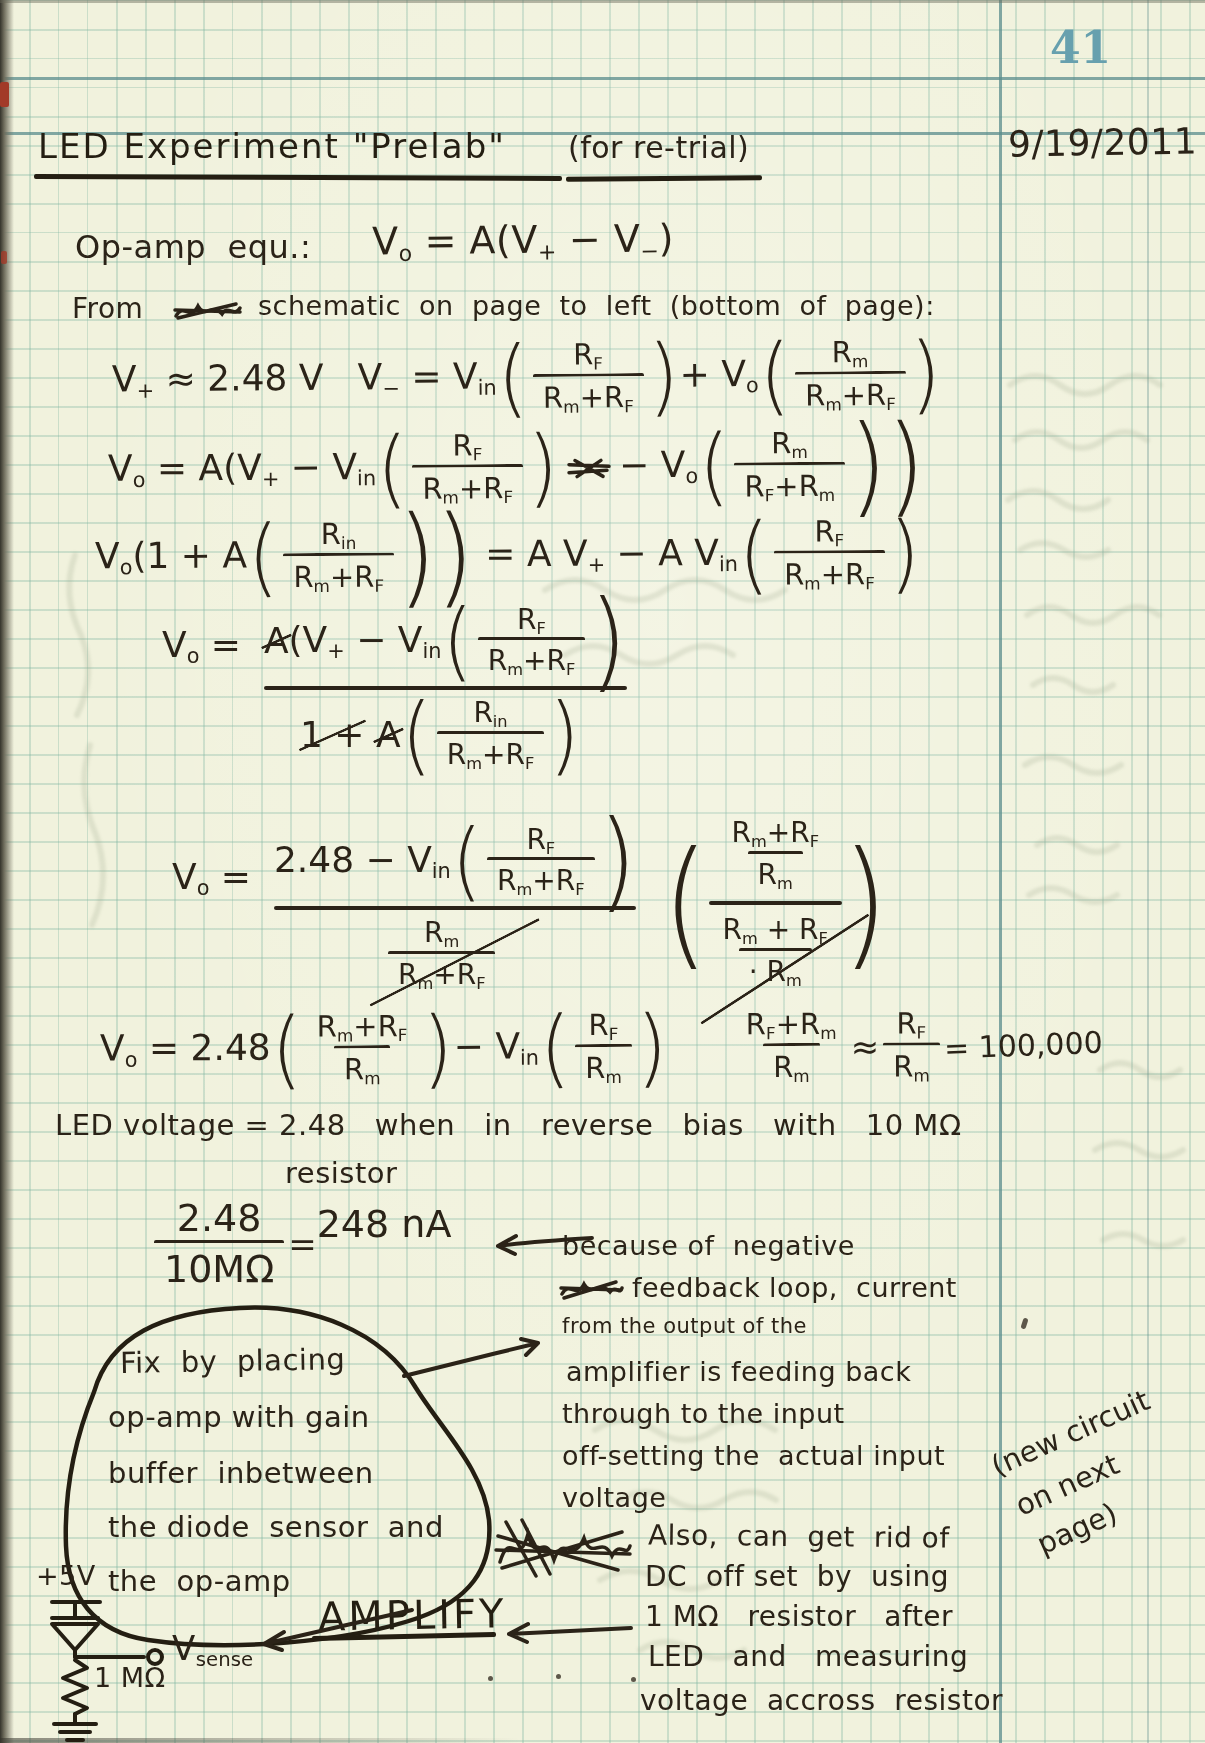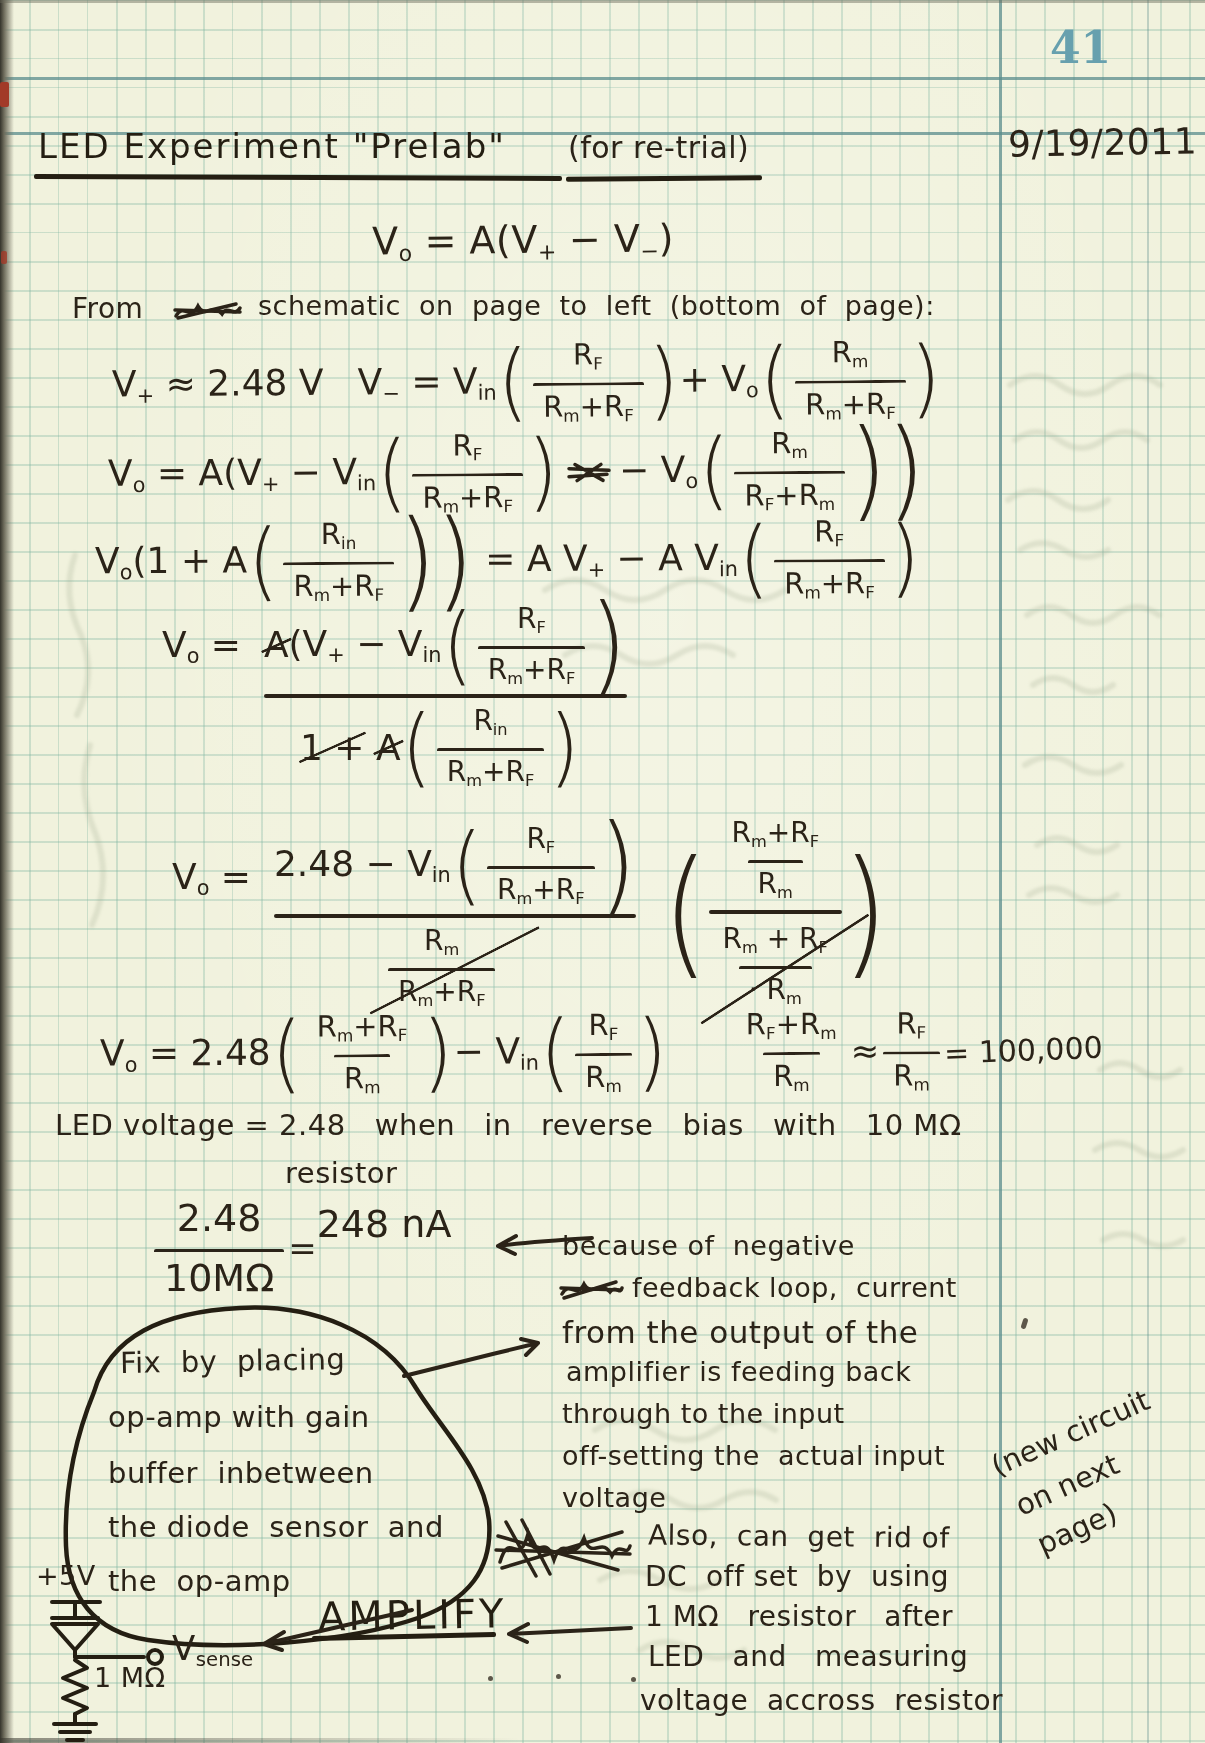--- a/index.html
+++ b/index.html
@@ -13,21 +13,21 @@
     background-image:
       radial-gradient(ellipse at 55% 35%, rgba(255,255,255,.20), rgba(255,255,255,0) 62%),
       repeating-linear-gradient(to right, var(--grid) 0 1.5px, transparent 1.5px 29px),
       repeating-linear-gradient(to bottom, var(--grid) 0 1.5px, transparent 1.5px 29px);
     font-family:"DejaVu Sans",sans-serif;color:var(--ink);}
   .abs{position:absolute}
   .hw{position:absolute;white-space:pre;color:var(--ink);letter-spacing:.5px}
   .eqrow{position:absolute;display:flex;align-items:center;white-space:pre;color:var(--ink)}
   sub{font-size:.58em;vertical-align:-.3em;letter-spacing:0}
   .frac{display:inline-flex;flex-direction:column;align-items:center;text-align:center;margin:0 4px}
-  .frac .fnum{padding:0 10px 9px}
+  .frac .fnum{padding:0 10px 0}
   .frac .fden{border-top:3.5px solid var(--ink);border-radius:2px;padding:4px 10px 0}
   .bp{font-weight:300;font-size:2.15em;line-height:.85;transform:scaleY(1.1);margin:0 1px}
   .bp3{font-weight:300;font-size:2.7em;line-height:.8;transform:scaleY(1.12)}
   .bp2{font-weight:300;font-size:118px;line-height:.9;transform:scaleY(1.18)}
   .bf{display:inline-flex;flex-direction:column;align-items:center}
   .bfrow{display:flex;align-items:center;white-space:pre}
   .bfbar{align-self:stretch;height:4.5px;background:var(--ink);border-radius:3px;margin:6px 0}
   .xstrike{position:relative;display:inline-block}
   .xstrike::after{content:"";position:absolute;left:-4px;right:-4px;top:48%;border-top:3.5px solid var(--ink);transform:rotate(-24deg);border-radius:2px}
   .slash{position:absolute;border-top:3.5px solid var(--ink);border-radius:2px;transform-origin:left center}
@@ -98,20 +98,21 @@
     </svg>
 
   <div class="pagenum" style="left:1050px;top:22px;font-size:44px">41</div>
   <div class="hw" style="left:1008px;top:122px;font-size:36px;transform:rotate(-1deg)">9/19/2011</div>
 
   <div class="hw" style="left:38px;top:126px;font-size:34px;letter-spacing:2px;color:var(--ink2)">LED Experiment "Prelab"</div>
   <div class="hw" style="left:568px;top:130px;font-size:30px">(for re-trial)</div>
   <div class="underline" style="left:34px;top:175px;width:528px;transform:rotate(.2deg)"></div>
   <div class="underline" style="left:566px;top:176px;width:196px;transform:rotate(-.4deg)"></div>
 
+  <div class="hw" style="left:75px;top:228px;font-size:32px">Op-amp  equ.:</div>
   <div class="hw" style="left:372px;top:218px;font-size:38px;transform:rotate(-.6deg)">V<sub>o</sub> = A(V<sub>+</sub> − V<sub>−</sub>)</div>
 
   <div class="hw" style="left:72px;top:292px;font-size:28px">From</div>
   <svg class="scribble abs" style="left:172px;top:296px" width="72" height="30" viewBox="0 0 72 30">
       <path d="M4,20 C12,6 18,26 26,10 C34,24 40,6 50,18 C56,8 62,22 68,12"></path>
       <path d="M3,14 L68,16 M6,22 L64,8"></path>
     </svg>
   <div class="hw" style="left:258px;top:290px;font-size:27px">schematic  on  page  to  left  (bottom  of  page):</div>
 
   <div class="eqrow" style="left:112px;top:338px;font-size:36px;transform:rotate(-.5deg)">
@@ -231,21 +232,21 @@
   <svg class="arrow" style="left:486px;top:1230px" width="112" height="28" viewBox="0 0 112 28">
       <path d="M106,8 C72,10 42,12 12,16 M12,16 l18,-10 M12,16 l17,8"></path>
     </svg>
 
   <div class="hw" style="left:562px;top:1230px;font-size:27px">because of  negative</div>
   <svg class="scribble abs" style="left:558px;top:1276px" width="66" height="28" viewBox="0 0 66 28">
       <path d="M4,18 C12,4 18,24 26,8 C34,22 42,4 52,16 C58,8 62,20 64,12"></path>
       <path d="M3,12 L62,14 M6,22 L58,6"></path>
     </svg>
   <div class="hw" style="left:632px;top:1272px;font-size:27px">feedback loop,  current</div>
-  <div class="hw" style="left:562px;top:1314px;font-size:31px">from the output of the</div>
+  <div class="hw" style="left:562px;top:1314px;font-size:21px">from the output of the</div>
   <div class="hw" style="left:566px;top:1356px;font-size:27px">amplifier is feeding back</div>
   <div class="hw" style="left:562px;top:1398px;font-size:27px">through to the input</div>
   <div class="hw" style="left:562px;top:1440px;font-size:27px">off-setting the  actual input</div>
   <div class="hw" style="left:562px;top:1482px;font-size:27px">voltage</div>
 
   <svg class="abs sketch" style="left:52px;top:1288px" width="452" height="374" viewBox="0 0 452 374">
     <path style="stroke-width:4.5" d="M42,104 C58,48 110,24 188,20 C258,16 330,42 364,100 C390,142 432,182 437,232 C441,282 416,312 366,330 C296,354 176,364 96,352 C42,344 16,308 14,258 C12,202 24,148 42,104 Z"></path>
   </svg>
   <div class="hw" style="left:120px;top:1344px;font-size:29px;transform:rotate(-1deg)">Fix  by  placing</div>
   <div class="hw" style="left:108px;top:1400px;font-size:29px">op-amp with gain</div>

